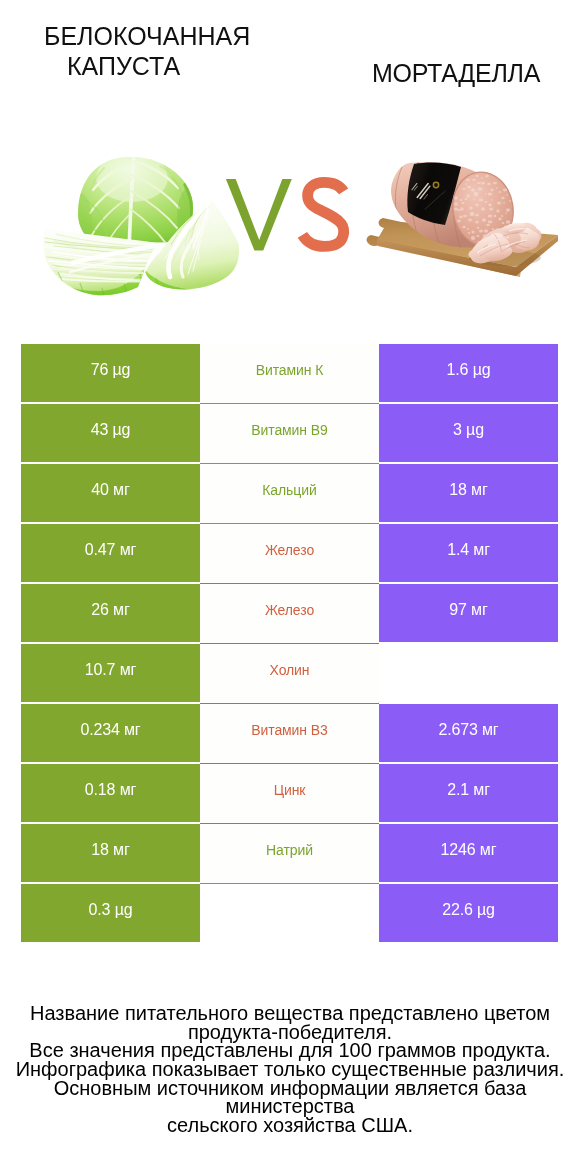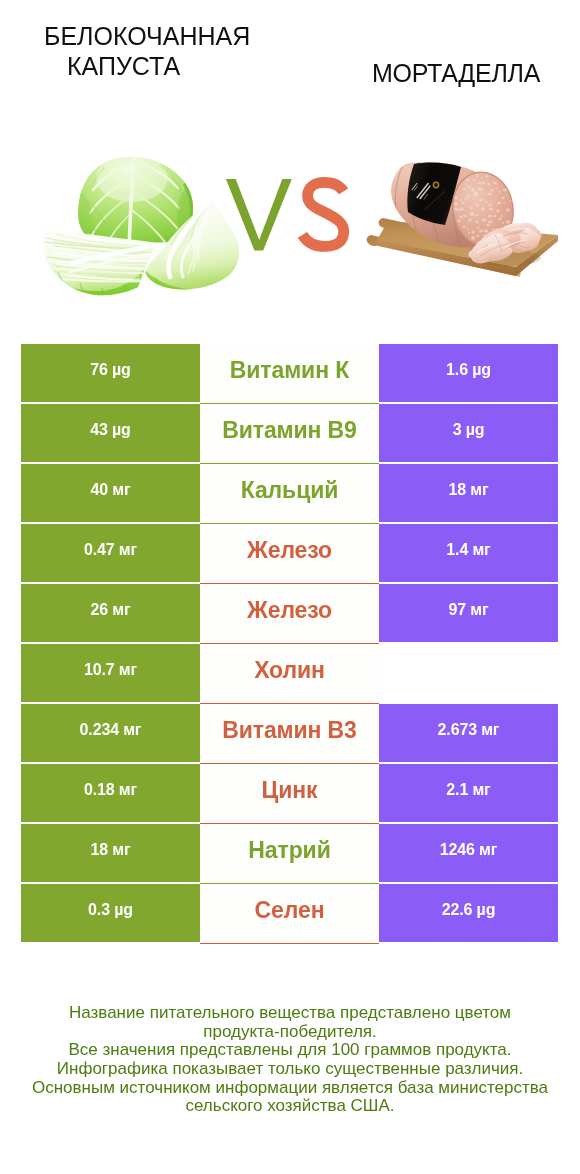--- a/index.html
+++ b/index.html
@@ -15,31 +15,31 @@
   .title-left-l1{left:44px;top:20.5px}
   .title-left-l2{left:67px;top:51px}
   .title-right{left:372px;top:58px;letter-spacing:-0.28px}
 
   .hero{position:absolute;left:0;top:0;width:580px;height:330px}
   .hero svg{display:block}
 
   .table{position:absolute;left:21px;top:344px;width:537px}
   .row{position:relative;height:60px}
   .cell{position:absolute;top:0;height:58px;display:flex;align-items:center;
-        justify-content:center;font-size:16px;font-weight:700;letter-spacing:-.15px;
+        justify-content:center;font-size:16px;font-weight:400;letter-spacing:-.15px;
         padding-bottom:7px}
   .cell-left{left:0;width:179px;background:#82a72f;color:#fff}
-  .cell-mid{left:179px;width:179px;height:60px;background:#fefefd;font-size:23px;
+  .cell-mid{left:179px;width:179px;height:60px;background:#fefefd;font-size:14px;
             letter-spacing:-.1px;border-bottom:1px solid currentColor}
   .cell-right{left:358px;width:179px;background:#8b5cf6;color:#fff}
   .row.green .cell-mid{color:#7ba42c}
   .row.orange .cell-mid{color:#d1603f}
 
   .footer{position:absolute;left:0;top:1004.2px;width:580px;text-align:center;
-          font-size:17px;line-height:18.6px;color:#4d7c0f}
+          font-size:20px;line-height:18.6px;color:#000000}
 </style>
 </head>
 <body>
 
 <div class="page">
 
   <div>
     <div class="title title-left-l1">БЕЛОКОЧАННАЯ</div>
     <div class="title title-left-l2">КАПУСТА</div>
     <div class="title title-right">МОРТАДЕЛЛА</div>
@@ -427,21 +427,20 @@
         <div class="cell cell-mid">Цинк</div>
         <div class="cell cell-right">2.1 мг</div>
       </div>
       <div class="row green">
         <div class="cell cell-left">18 мг</div>
         <div class="cell cell-mid">Натрий</div>
         <div class="cell cell-right">1246 мг</div>
       </div>
       <div class="row orange">
         <div class="cell cell-left">0.3 µg</div>
-        <div class="cell cell-mid">Селен</div>
         <div class="cell cell-right">22.6 µg</div>
       </div>
     </div>
   <div class="footer">
       <div>Название питательного вещества представлено цветом</div>
       <div>продукта-победителя.</div>
       <div>Все значения представлены для 100 граммов продукта.</div>
       <div>Инфографика показывает только существенные различия.</div>
       <div>Основным источником информации является база министерства</div>
       <div>сельского хозяйства США.</div>

